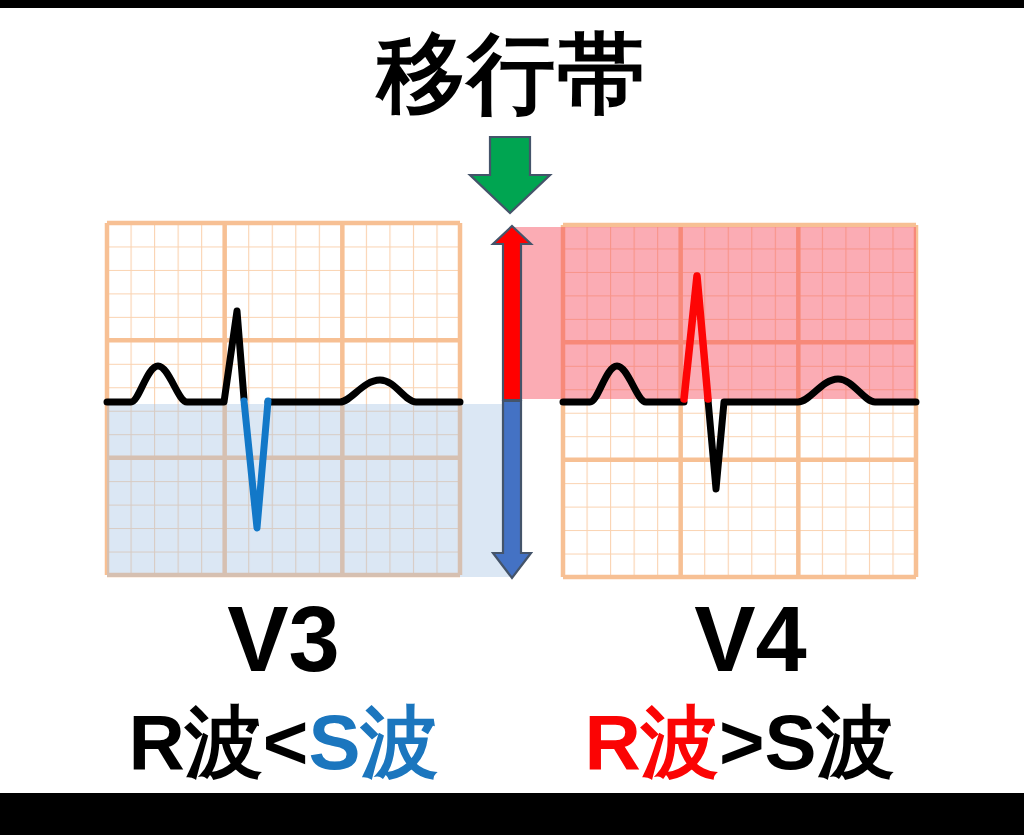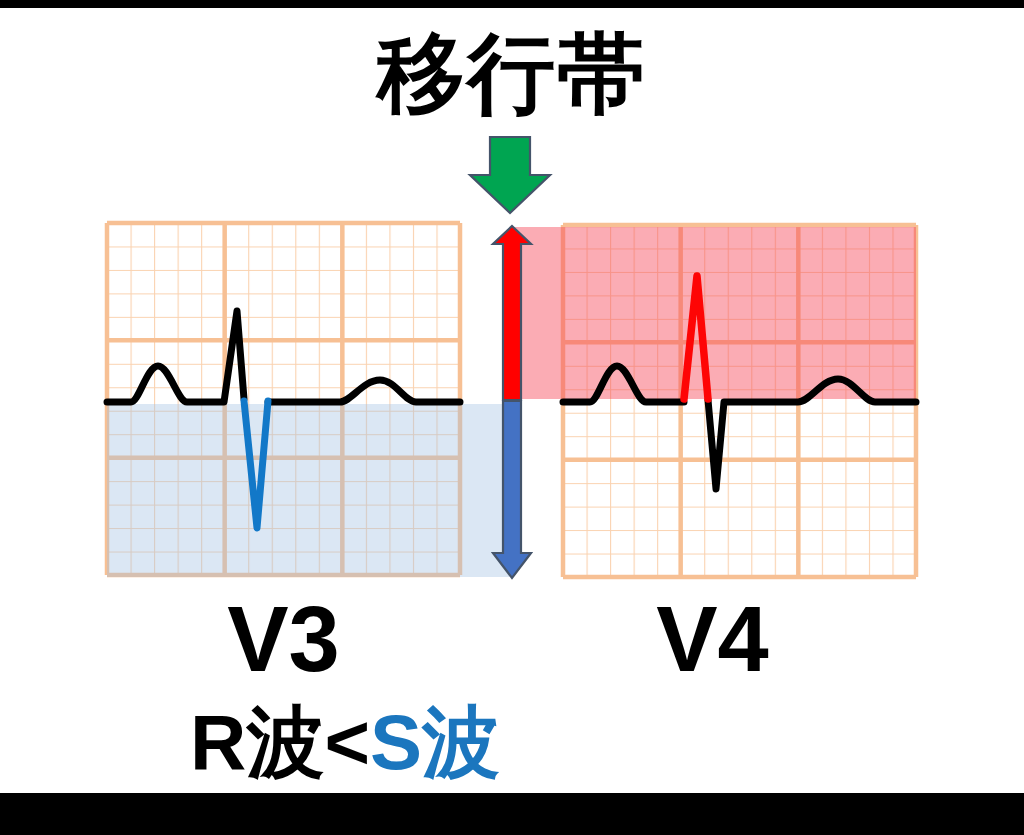--- a/index.html
+++ b/index.html
@@ -15,24 +15,24 @@
   .major{fill:none;stroke:#F7C094;stroke-width:4.5;}
   .pinkzone{fill:rgba(246,71,88,0.45);}
   .bluezone{fill:rgba(160,191,226,0.38);}
   .trace{fill:none;stroke:#000;stroke-width:7;stroke-linecap:round;stroke-linejoin:round;}
   .trace.s-blue{stroke:#1278C8;}
   .trace.r-red{stroke:#FE0505;stroke-width:7.5;}
   .arrow{stroke:#44546A;stroke-width:2.2;stroke-linejoin:miter;}
   .lead-label{position:absolute;top:599px;width:353px;text-align:center;color:#000;
               font-size:92px;font-weight:700;line-height:80px;}
   .lead-label.v3{left:107px;}
-  .lead-label.v4{left:536px;}
+  .lead-label.v4{left:574px;}
   .relation{position:absolute;top:701px;width:433px;text-align:center;
             font-size:78px;font-weight:800;line-height:82px;white-space:nowrap;}
-  .relation.v3r{left:67px;text-align:right;}
+  .relation.v3r{left:67px;}
   .relation.v4r{left:523px;}
   .c-black{color:#000;}
   .c-blue{color:#1B76BE;}
   .c-red{color:#FB0404;}
 </style>
 </head>
 <body>
 
 <div class="stage">
 
@@ -77,14 +77,15 @@
 
     <path class="arrow" d="M512 226 L531 244 H521 V400 H503 V244 H493 Z" fill="#FF0000"></path>
     <path class="arrow" d="M503 401 H521 V553 H531 L512 578 L493 553 H503 Z" fill="#4472C4"></path>
   </svg>
 
   <div class="lead-label v3">V3</div>
   <div class="lead-label v4">V4</div>
 
   <div class="relation v3r"><span class="c-black">R波&lt;</span><span class="c-blue">S波</span></div>
 
+  <div class="relation v4r"><span class="c-red">R波</span><span class="c-black">&gt;S波</span></div>
 
 </div>
 
 </body></html>

